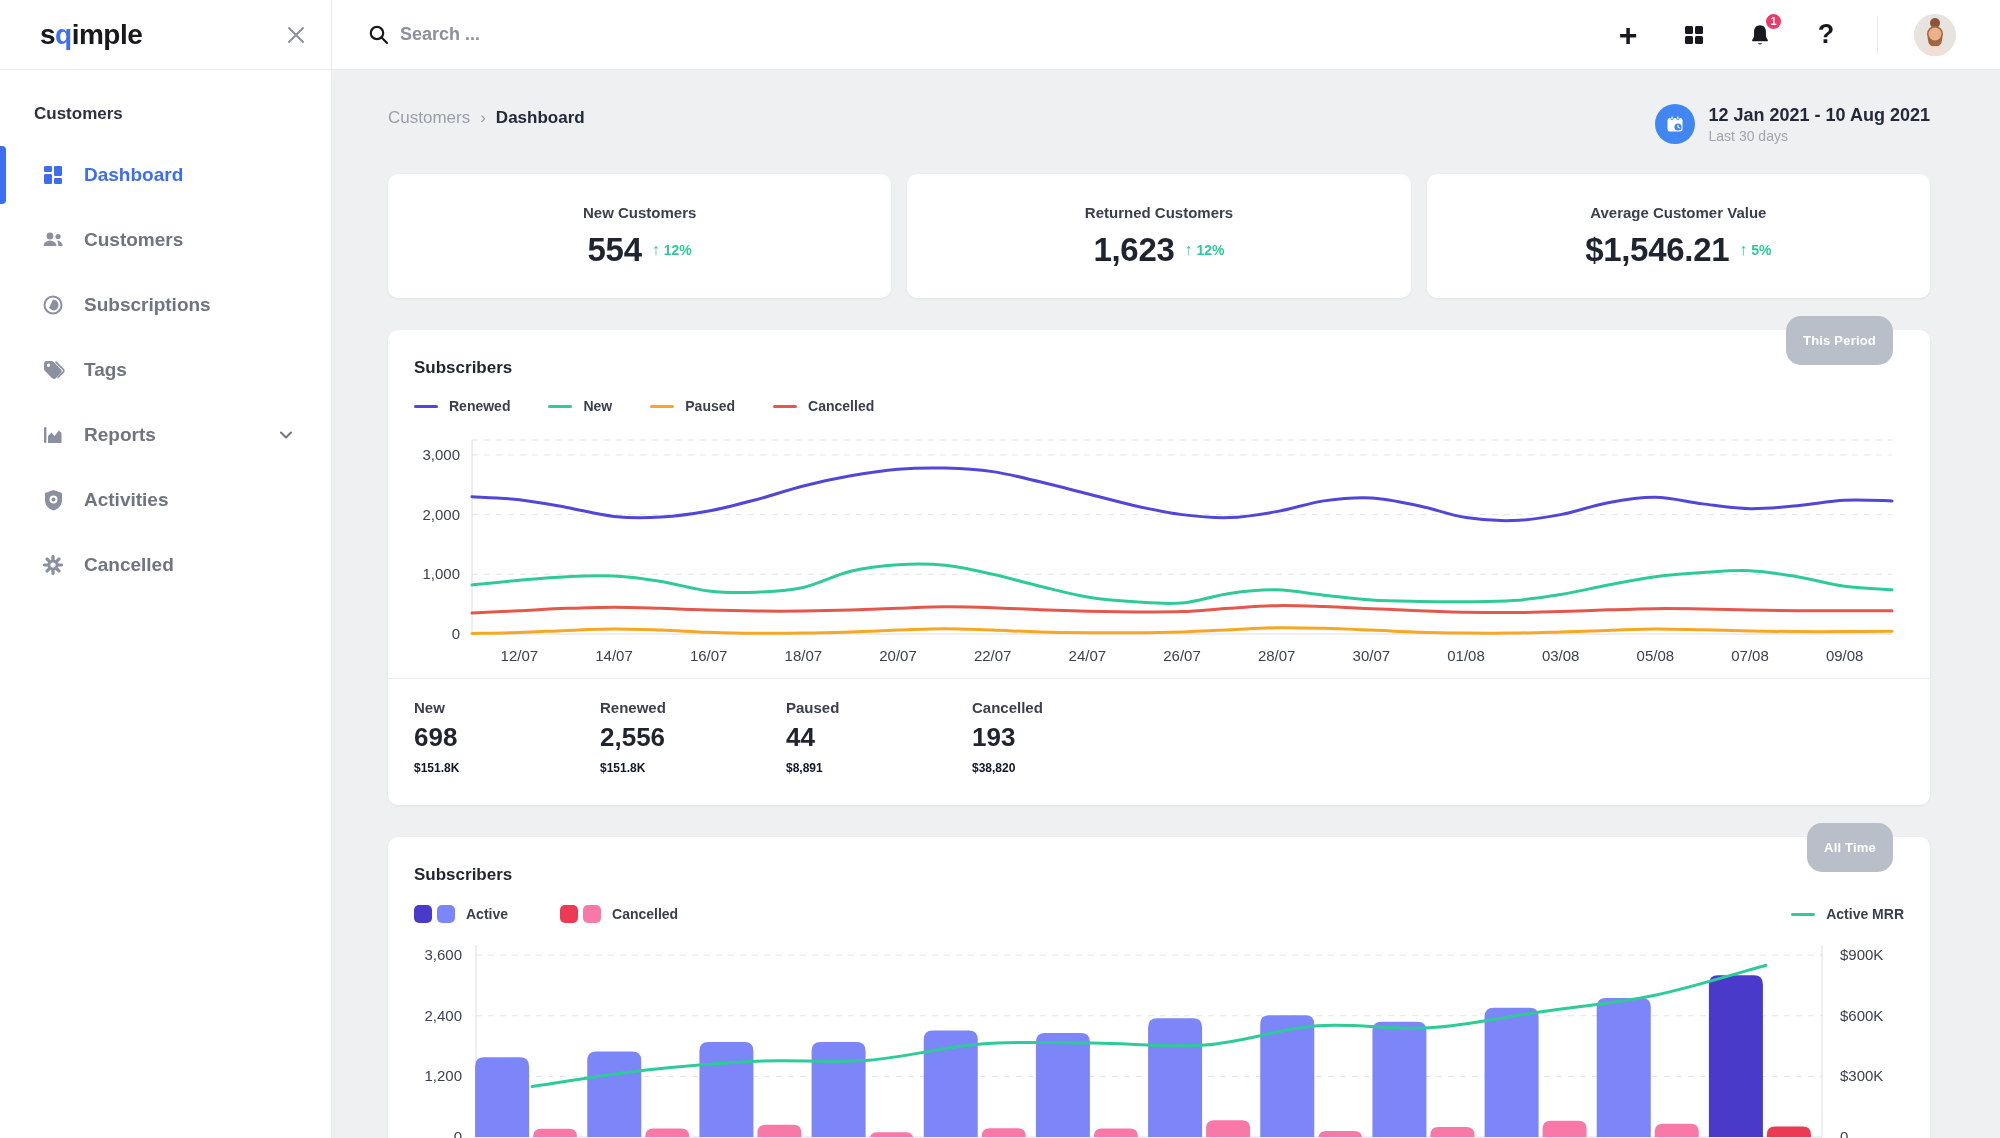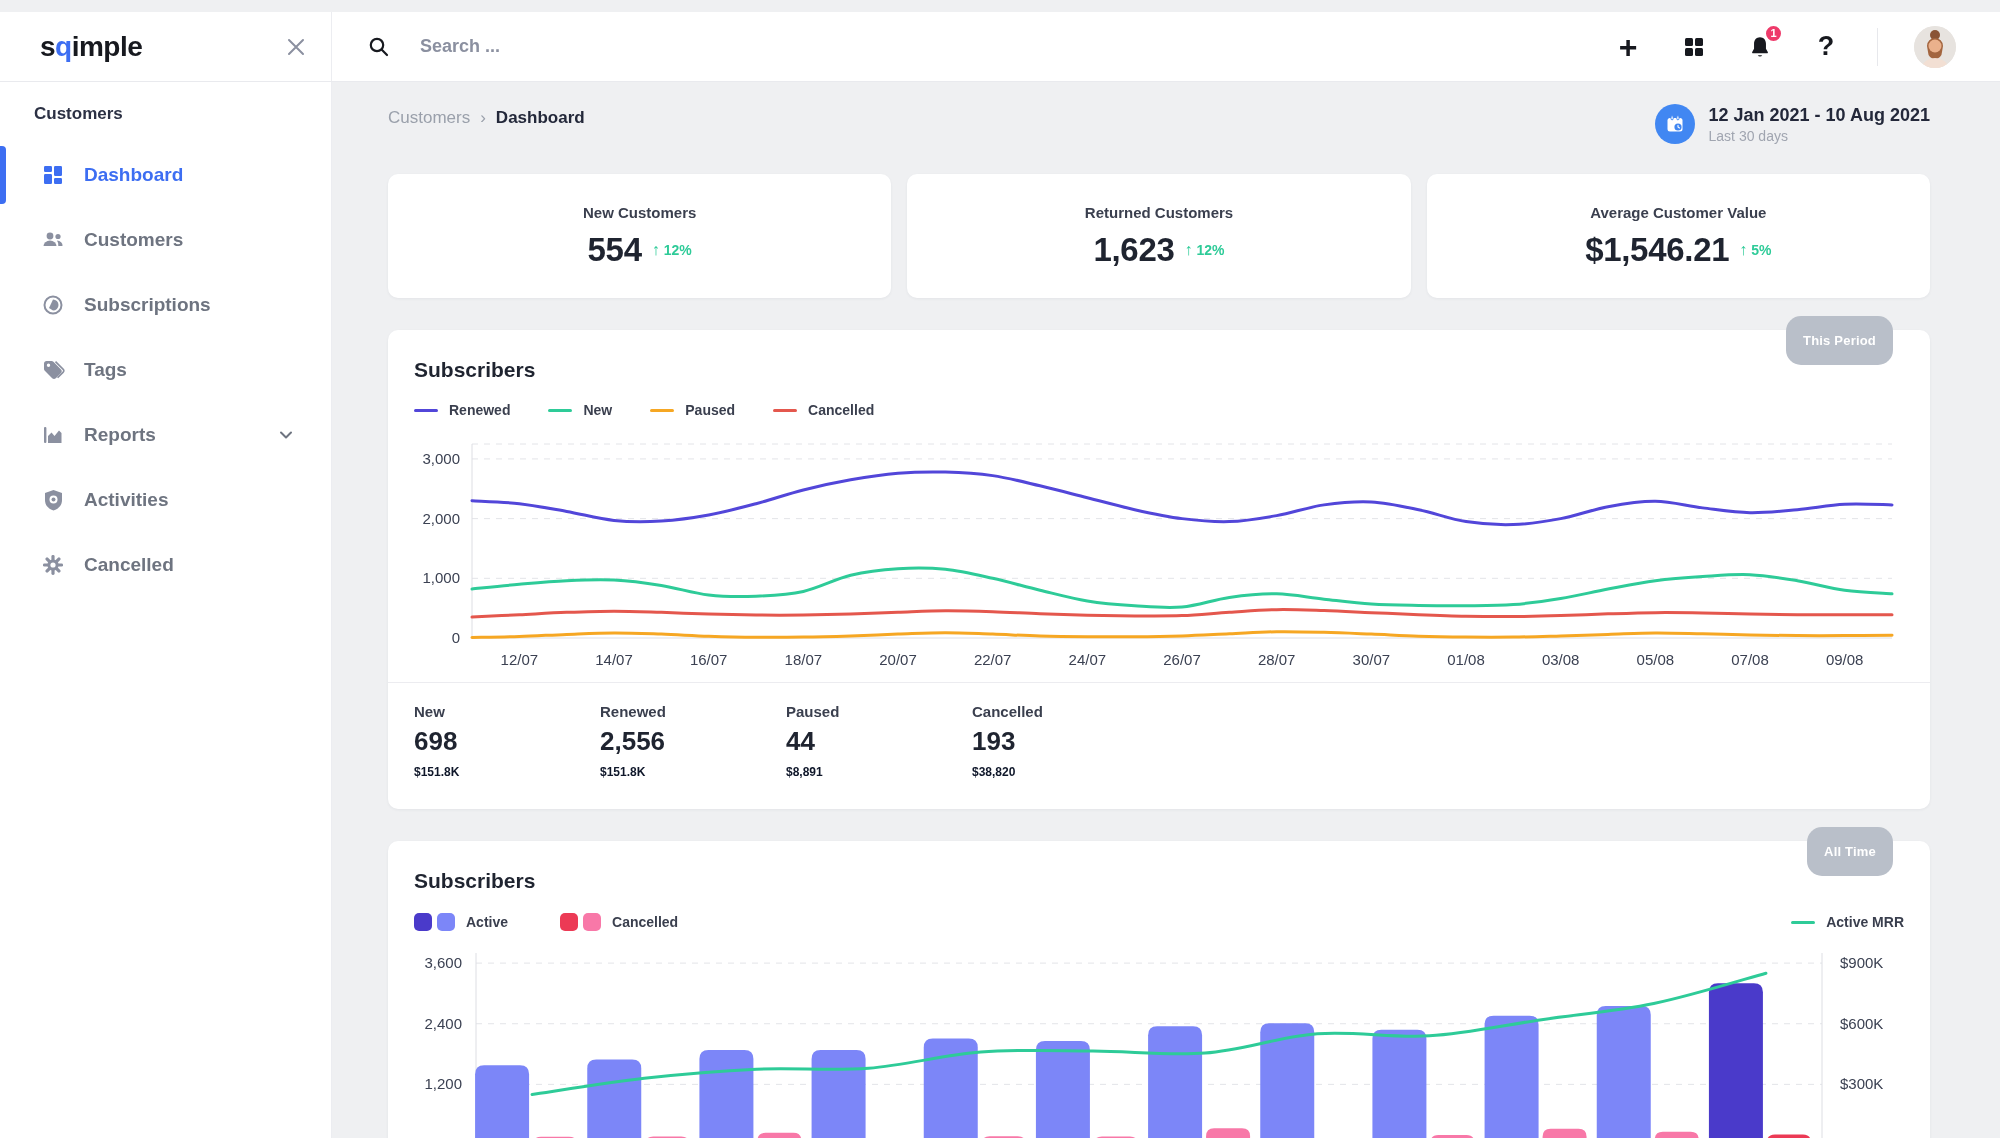--- a/index.html
+++ b/index.html
@@ -1,27 +1,27 @@
 <!DOCTYPE html>
 <html><head>
 <meta charset="utf-8">
 <style>
   * { margin:0; padding:0; box-sizing:border-box; }
   html,body { width:2000px; height:1138px; overflow:hidden; background:#eff0f2;
     font-family:"Liberation Sans", sans-serif; color:#23283a; }
 
   
-  .topbar { position:absolute; top:12px; left:0; width:2000px; height:70px; background:#fff;
+  .topbar { position:absolute; top:0; left:0; width:2000px; height:70px; background:#fff;
     border-bottom:1px solid #e9eaee; display:flex; align-items:center; z-index:20; }
   .topbar-left { width:332px; height:100%; display:flex; align-items:center;
     padding:0 24px 0 40px; border-right:1px solid #ecedf1; }
   .logo { font-size:28px; font-weight:800; letter-spacing:-0.5px; color:#17191f; }
   .logo .accent { color:#3d6ef2; }
   .close-x { margin-left:auto; cursor:pointer; display:flex; }
-  .search-wrap { display:flex; align-items:flex-start; gap:30px; padding-left:36px; flex:1; }
+  .search-wrap { display:flex; align-items:flex-start; gap:10px; padding-left:36px; flex:1; }
   .search-wrap input { border:none; outline:none; font-size:18px; font-weight:600; color:#3a3f4e;
     width:420px; background:transparent; font-family:"Liberation Sans",sans-serif; }
   .search-wrap input::placeholder { color:#8b90a0; }
   .topbar-right { display:flex; align-items:center; gap:36px; padding-right:44px; }
   .tb-icon { position:relative; cursor:pointer; display:flex; align-items:center; justify-content:center;
     width:30px; height:30px; }
   .plus-glyph { font-size:32px; font-weight:700; color:#17191f; line-height:1; }
   .q-glyph { font-size:27px; font-weight:700; color:#17191f; }
   .notif-badge { position:absolute; top:-8px; right:-8px; min-width:19px; height:19px; border-radius:10px;
     background:#ee3a6a; color:#fff; font-size:11px; font-weight:700; display:flex; align-items:center;
@@ -65,21 +65,21 @@
   .kpi-value { font-size:33px; font-weight:800; color:#1f2430; letter-spacing:-0.3px; }
   .kpi-delta { display:flex; align-items:center; gap:4px; font-size:14px; font-weight:700; }
   .kpi-delta.up { color:#2ecb98; }
   .kpi-delta.down { color:#ef3a5d; }
   .kpi-delta .arrow { font-size:16px; }
 
   .card { position:relative; background:#fff; border-radius:10px; box-shadow:0 1px 3px rgba(40,45,60,.06);
     margin-top:32px; padding:28px 26px 22px 26px; }
   .card-badge { position:absolute; top:-14px; right:37px; background:#b9bfc9; color:#fff; font-size:13px;
     font-weight:700; padding:17px 17px; border-radius:15px; letter-spacing:.2px; cursor:pointer; }
-  .card-title { font-size:21px; font-weight:800; color:#1f2430; }
+  .card-title { font-size:17px; font-weight:800; color:#1f2430; }
   .legend-row { display:flex; align-items:center; gap:38px; margin-top:20px; }
   .legend-item { display:flex; align-items:center; gap:11px; font-size:14px; font-weight:600; color:#3a3f4e; }
   .legend-line { width:24px; height:3px; border-radius:2px; }
   .legend-sq-pair { display:flex; gap:5px; }
   .legend-sq { width:18px; height:18px; border-radius:5px; }
   .legend-row.spread { justify-content:space-between; }
   .legend-left-group { display:flex; gap:52px; }
 
   .chart-svg { display:block; margin-top:14px; }
   svg text { font-family:"Liberation Sans", sans-serif; }

